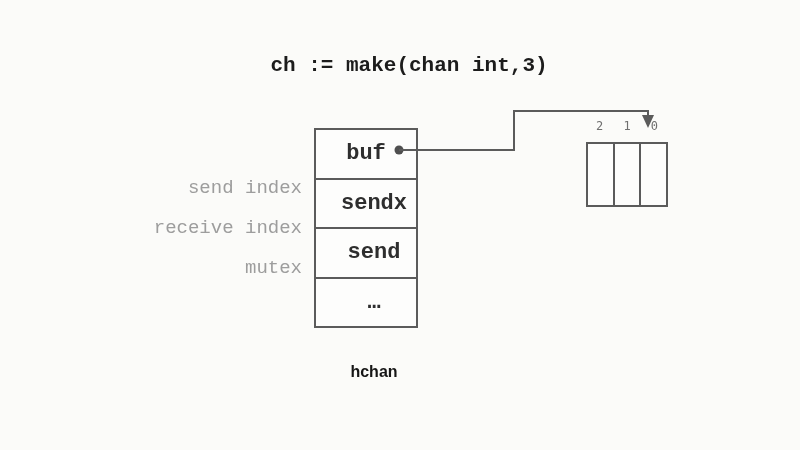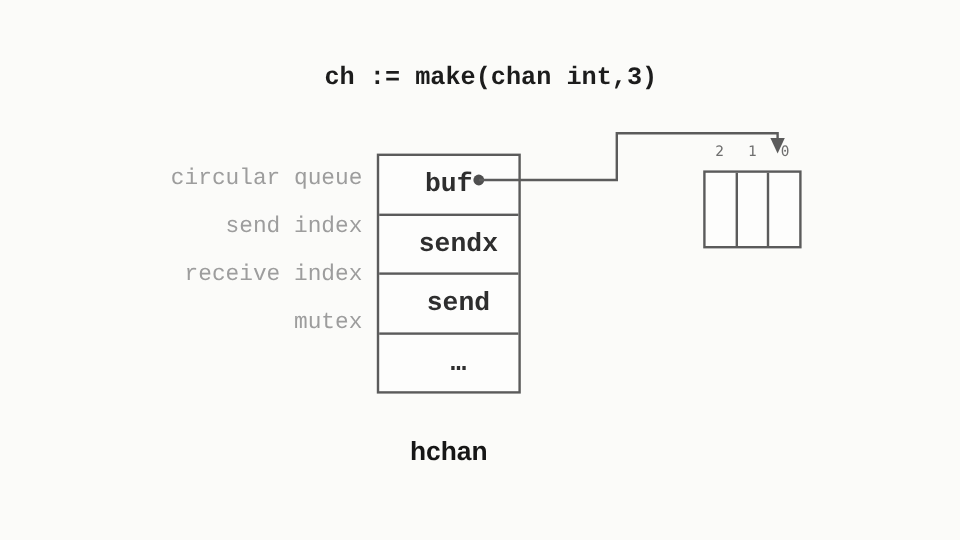--- a/index.html
+++ b/index.html
@@ -18,21 +18,21 @@
     font-weight:bold;
     font-size:21px;
     color:#1c1c1c;
     white-space:nowrap;
     margin-left:24px;
   }
   
   .struct-box{
     position:absolute;
     left:314px;top:128px;
-    width:120px;height:200px;
+    width:104px;height:200px;
     box-sizing:border-box;
     border:2px solid #5b5b5b;
     background:#fdfdfc;
     display:flex;
     flex-direction:column;
   }
   .struct-row{
     flex:1;
     display:flex;
     align-items:center;
@@ -60,21 +60,21 @@
   .field-label.l2{top:208px;}
   .field-label.l3{top:248px;}
   
   .struct-caption{
     position:absolute;
     left:314px;top:363px;
     width:120px;
     text-align:center;
     font-family:"Liberation Sans", sans-serif;
     font-weight:bold;
-    font-size:22px;
+    font-size:16px;
     color:#161616;
   }
   
   .slot-indices{
     position:absolute;
     left:586px;top:119px;
     width:82px;
     display:flex;
   }
   .slot-indices span{
@@ -101,21 +101,20 @@
     pointer-events:none;
   }
 </style>
 </head>
 <body>
 
 <div class="canvas">
 
   <div class="title">ch := make(chan int,3)</div>
 
-  <div class="field-label l0">circular queue</div>
   <div class="field-label l1">send index</div>
   <div class="field-label l2">receive index</div>
   <div class="field-label l3">mutex</div>
 
   <div class="struct-box">
     <div class="struct-row">buf</div>
     <div class="struct-row">sendx</div>
     <div class="struct-row">send</div>
     <div class="struct-row">…</div>
   </div>

